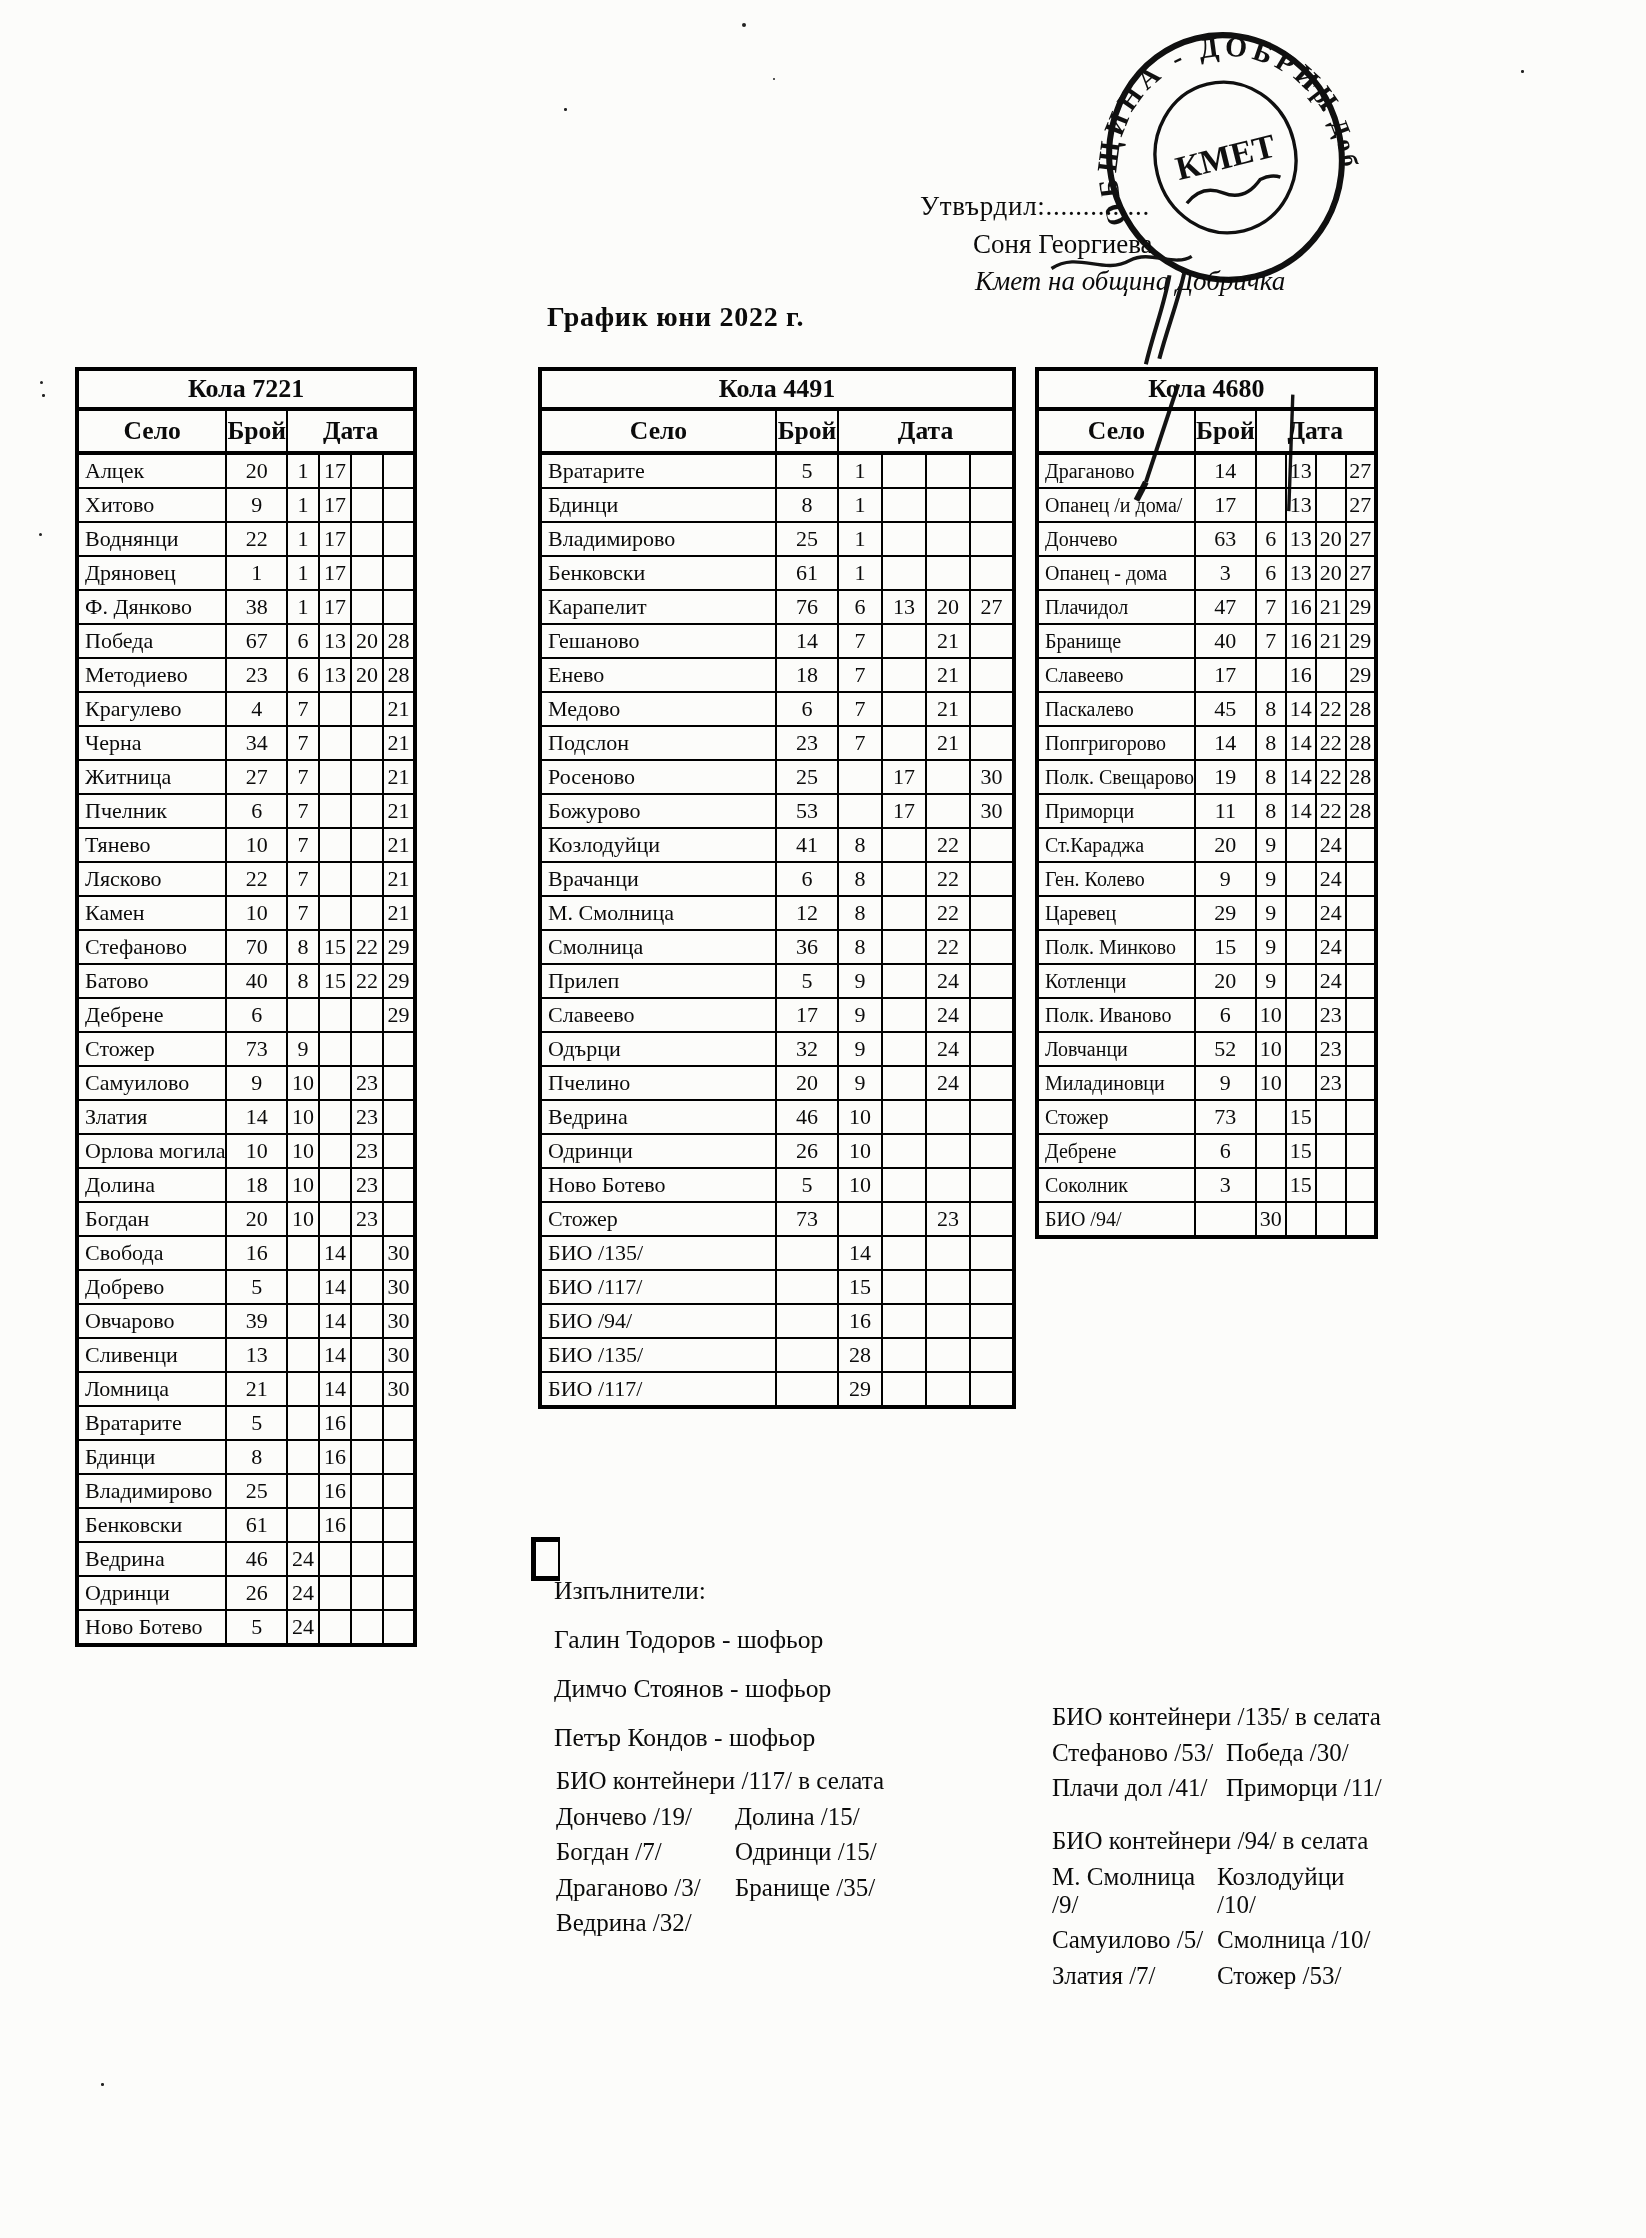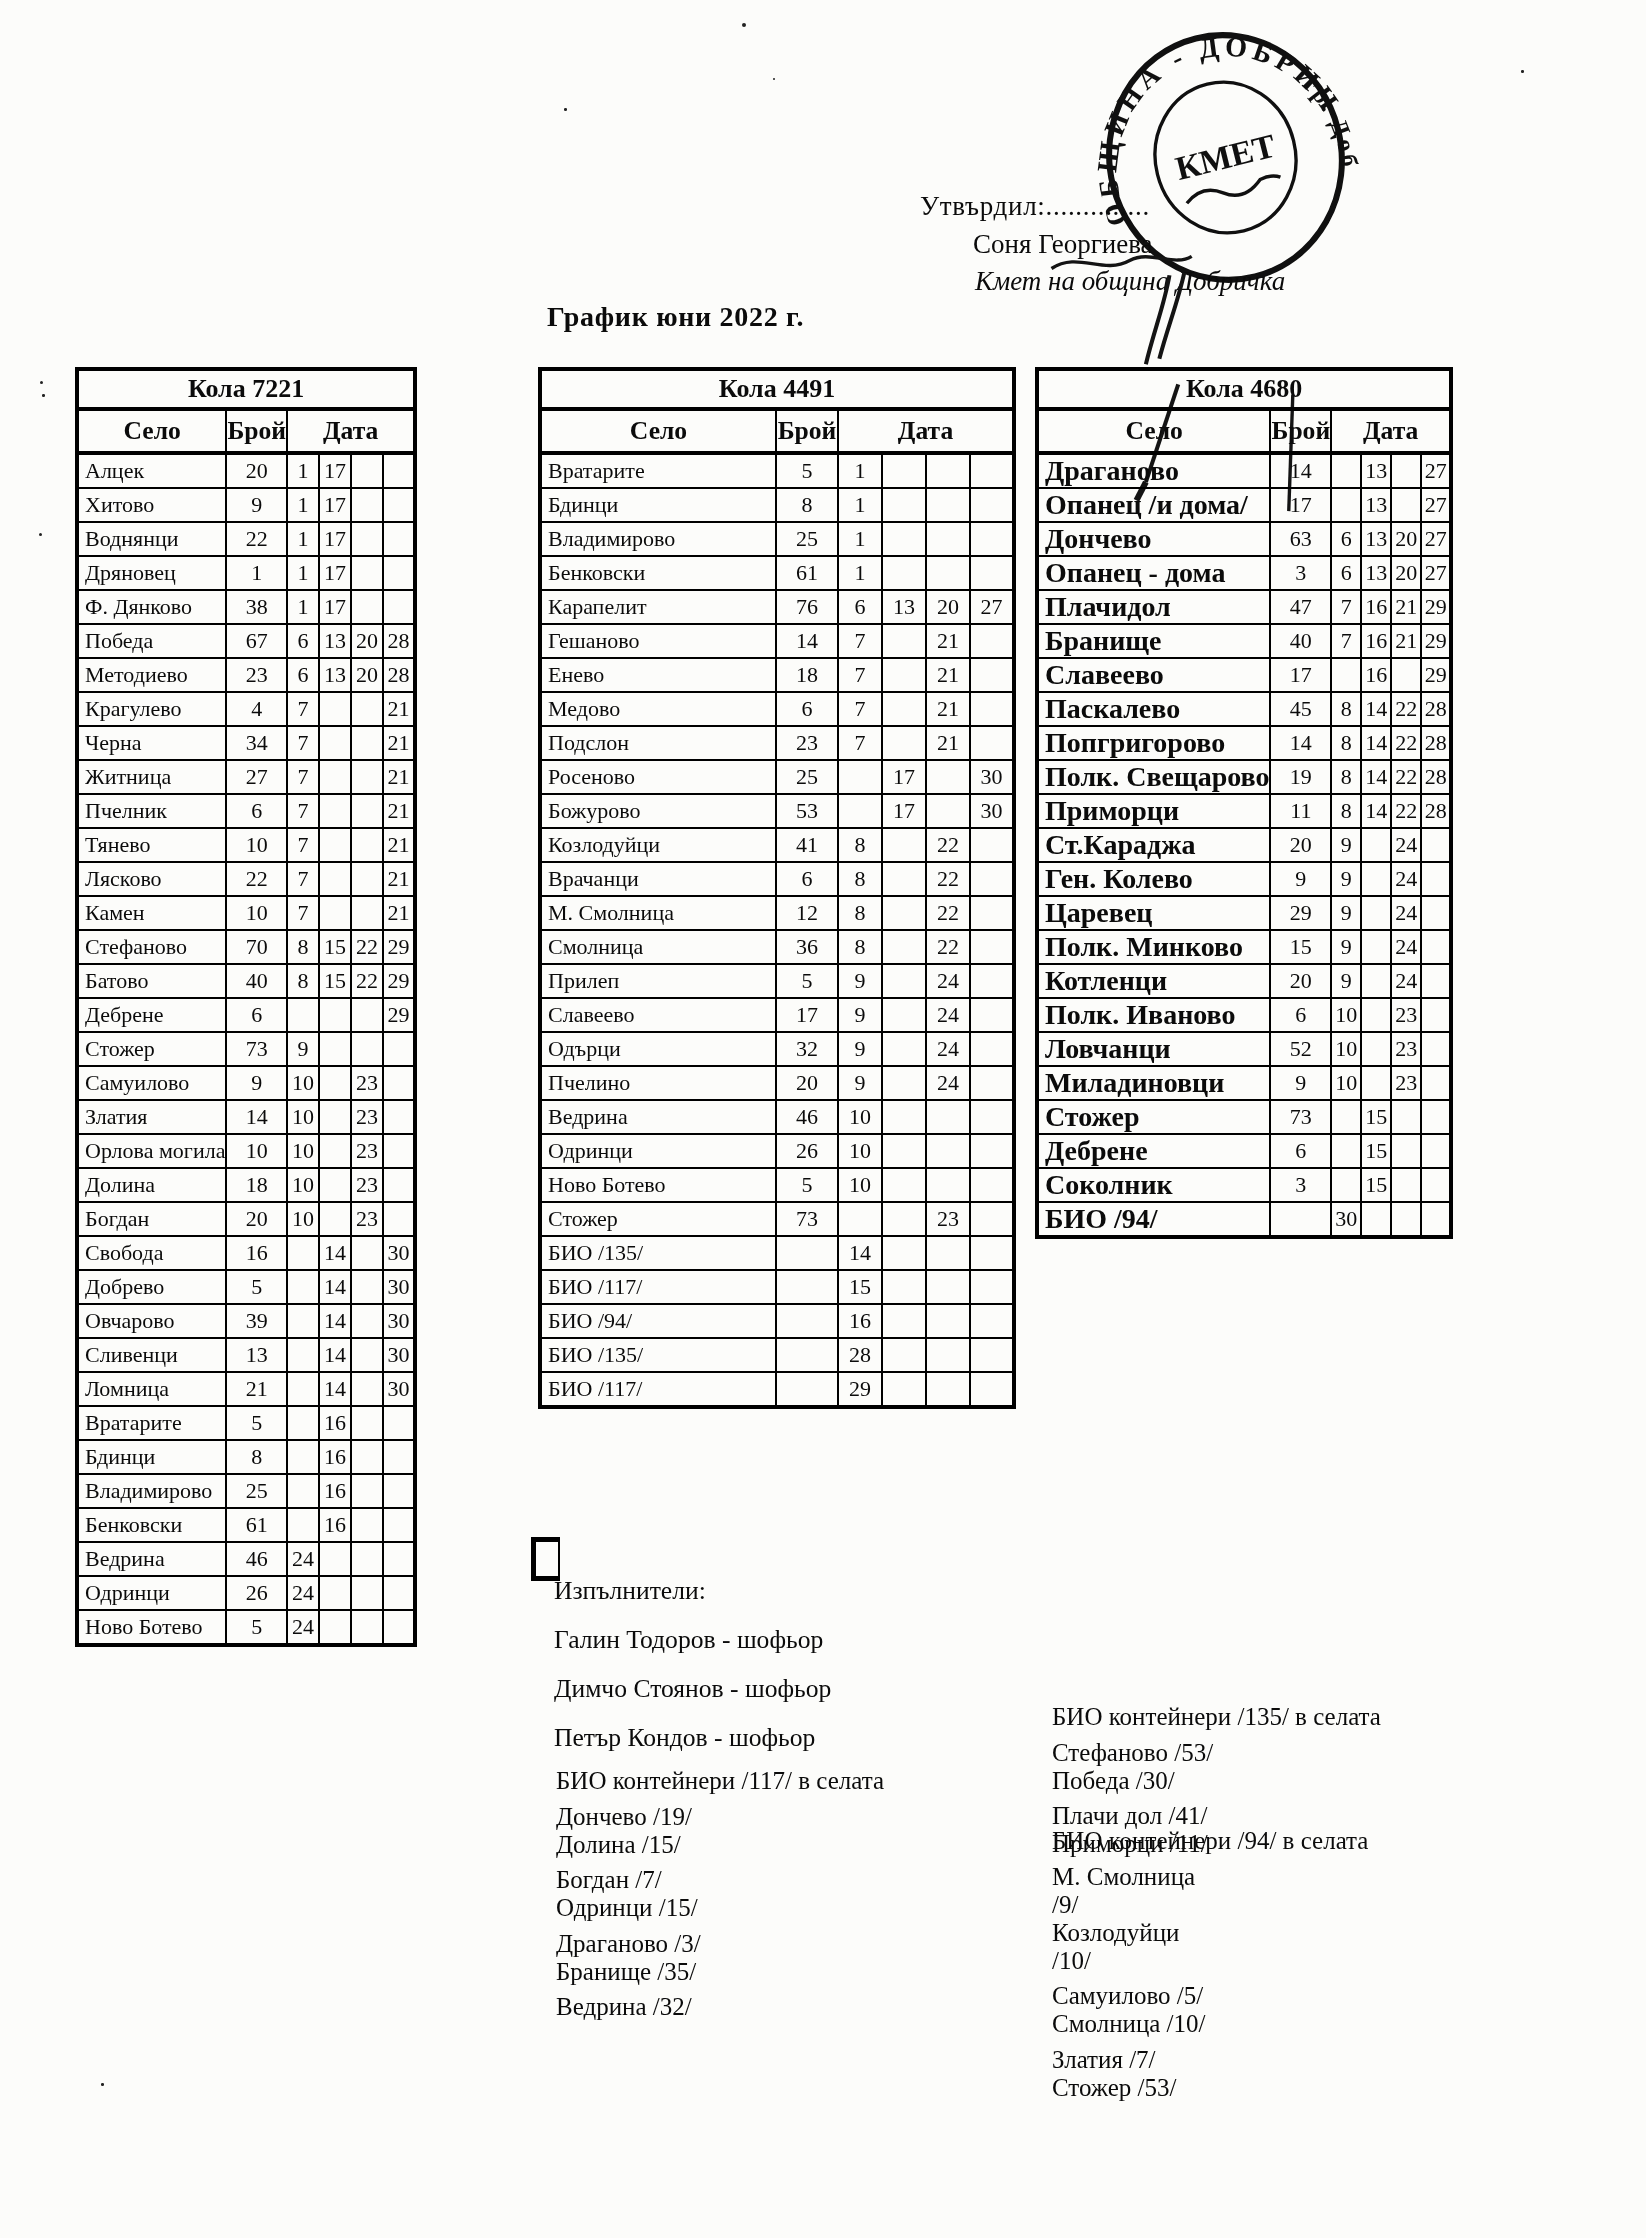--- a/index.html
+++ b/index.html
@@ -17,32 +17,32 @@
   
   .sched{position:absolute;top:367px;border-radius:9px;}
   #t1{left:75px;} #t2{left:538px;} #t3{left:1035px;}
   table{border-collapse:collapse;table-layout:fixed;border:4px solid #000;}
   td{border:2.7px solid #000;height:32px;font-size:22px;vertical-align:middle;
      padding:0;white-space:nowrap;overflow:hidden;}
   .title-row td{height:36px;font-size:26px;font-weight:700;text-align:center;border-bottom:4px solid #000;}
   .head-row td{height:40px;font-size:25.6px;font-weight:700;text-align:center;border-bottom:4px solid #000;}
   td.v{text-align:left;padding-left:6px;}
   td.c{text-align:center;}
-  #t3 td.v{font-size:28px;font-weight:bold;}
+  #t3 td.v{font-size:20px;}
 
   
   .executors{position:absolute;left:554px;top:1576px;font-size:25.6px;}
   .executors .x-title{margin-bottom:9.4px;}
   .executors .x-item{margin-top:19px;}
   .bio{position:absolute;font-size:25px;}
   #bio117{left:556px;top:1767px;width:431px;}
   #bio135{left:1052px;top:1703px;width:431px;}
   #bio94{left:1052px;top:1827px;width:445px;}
   .bio-title{margin-bottom:8px;}
-  .bio-row{display:flex;margin-top:7.4px;flex-direction:column;}
+  .bio-row{display:flex;margin-top:7.4px;}
   .bio-row .bio-item{display:block;width:179px;}
   #bio117 .bio-row .bio-item{width:179px;}
   #bio135 .bio-row .bio-item{width:174px;}
   #bio94  .bio-row .bio-item{width:165px;}
 
   
   .speck{position:absolute;background:#222;border-radius:50%;}
   .artifact-box{position:absolute;left:531px;top:1537px;width:21.6px;height:34px;
                 border:5.4px solid #000;border-right:2.7px solid #000;}
   .pen{position:absolute;left:0;top:0;pointer-events:none;}

